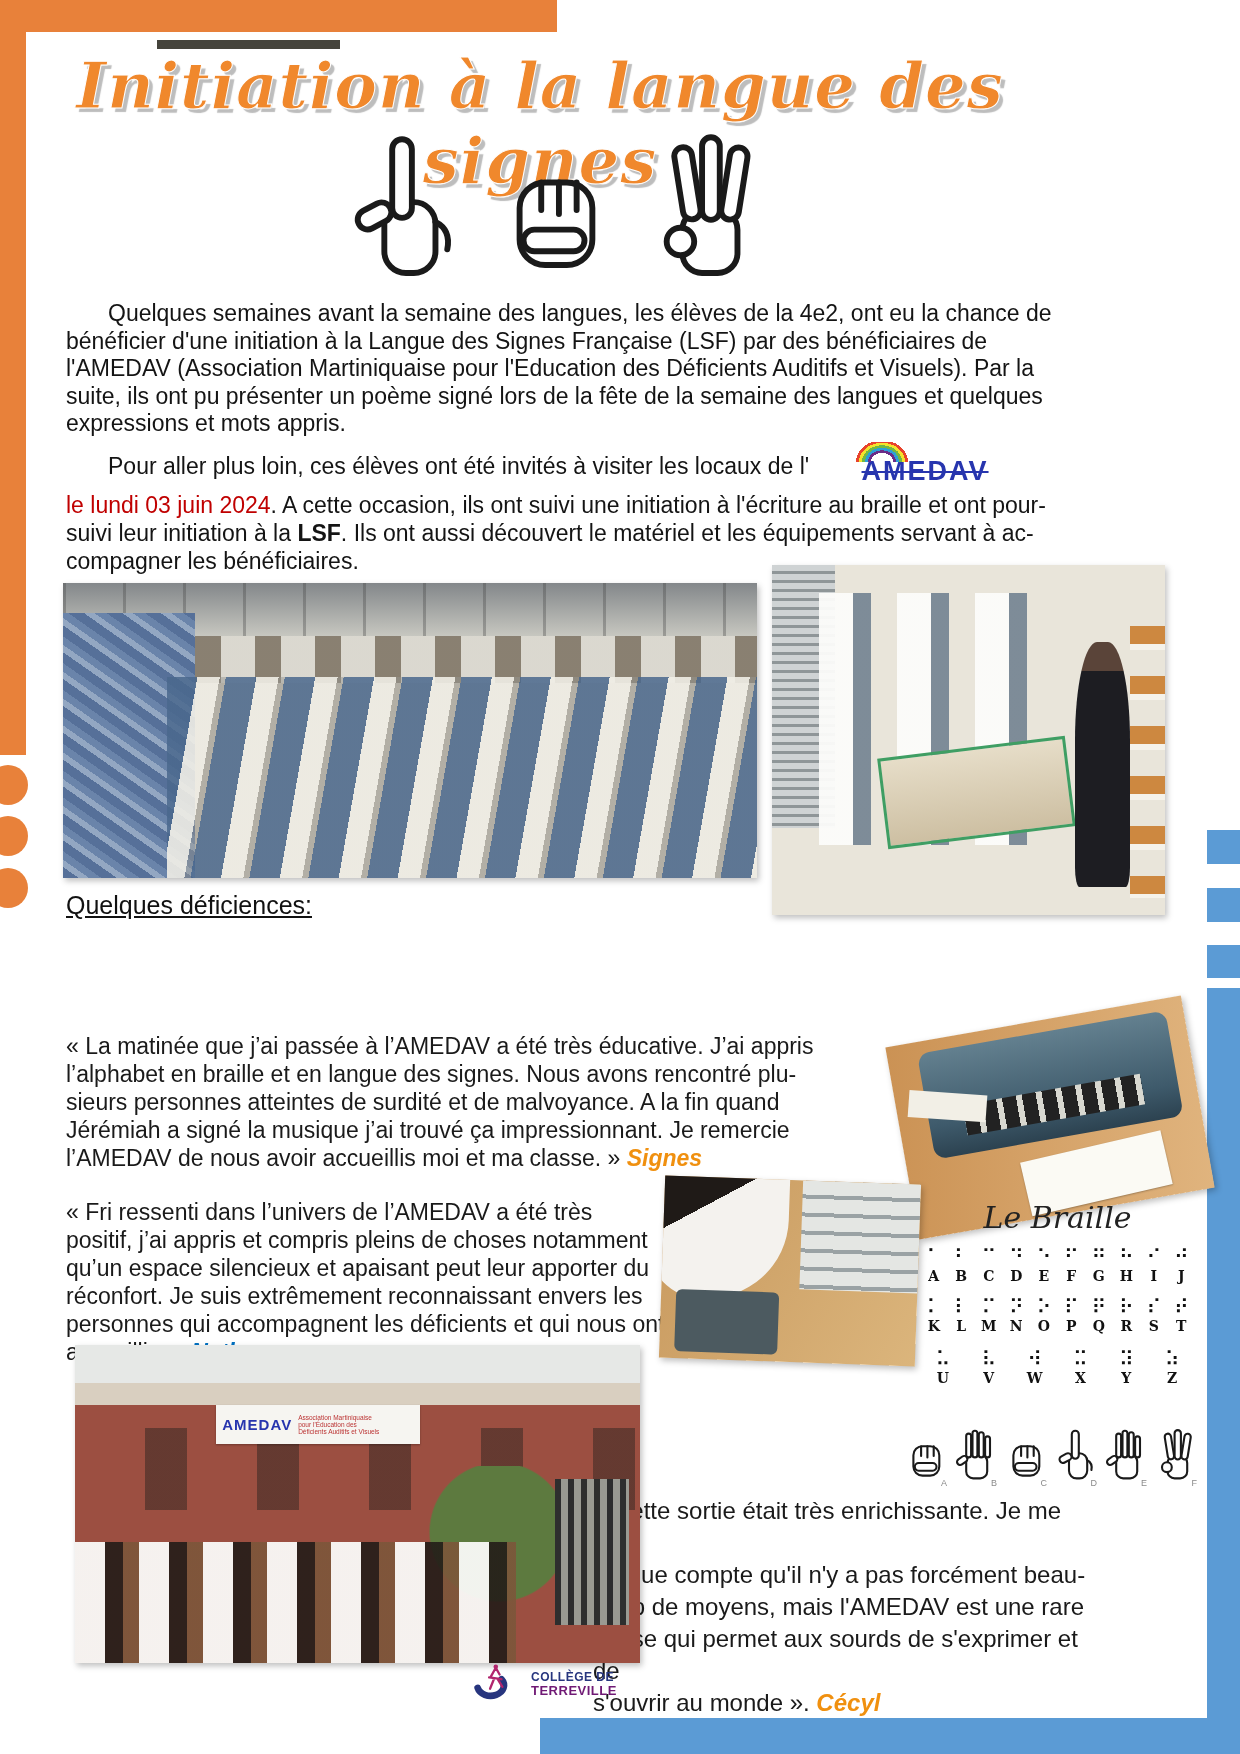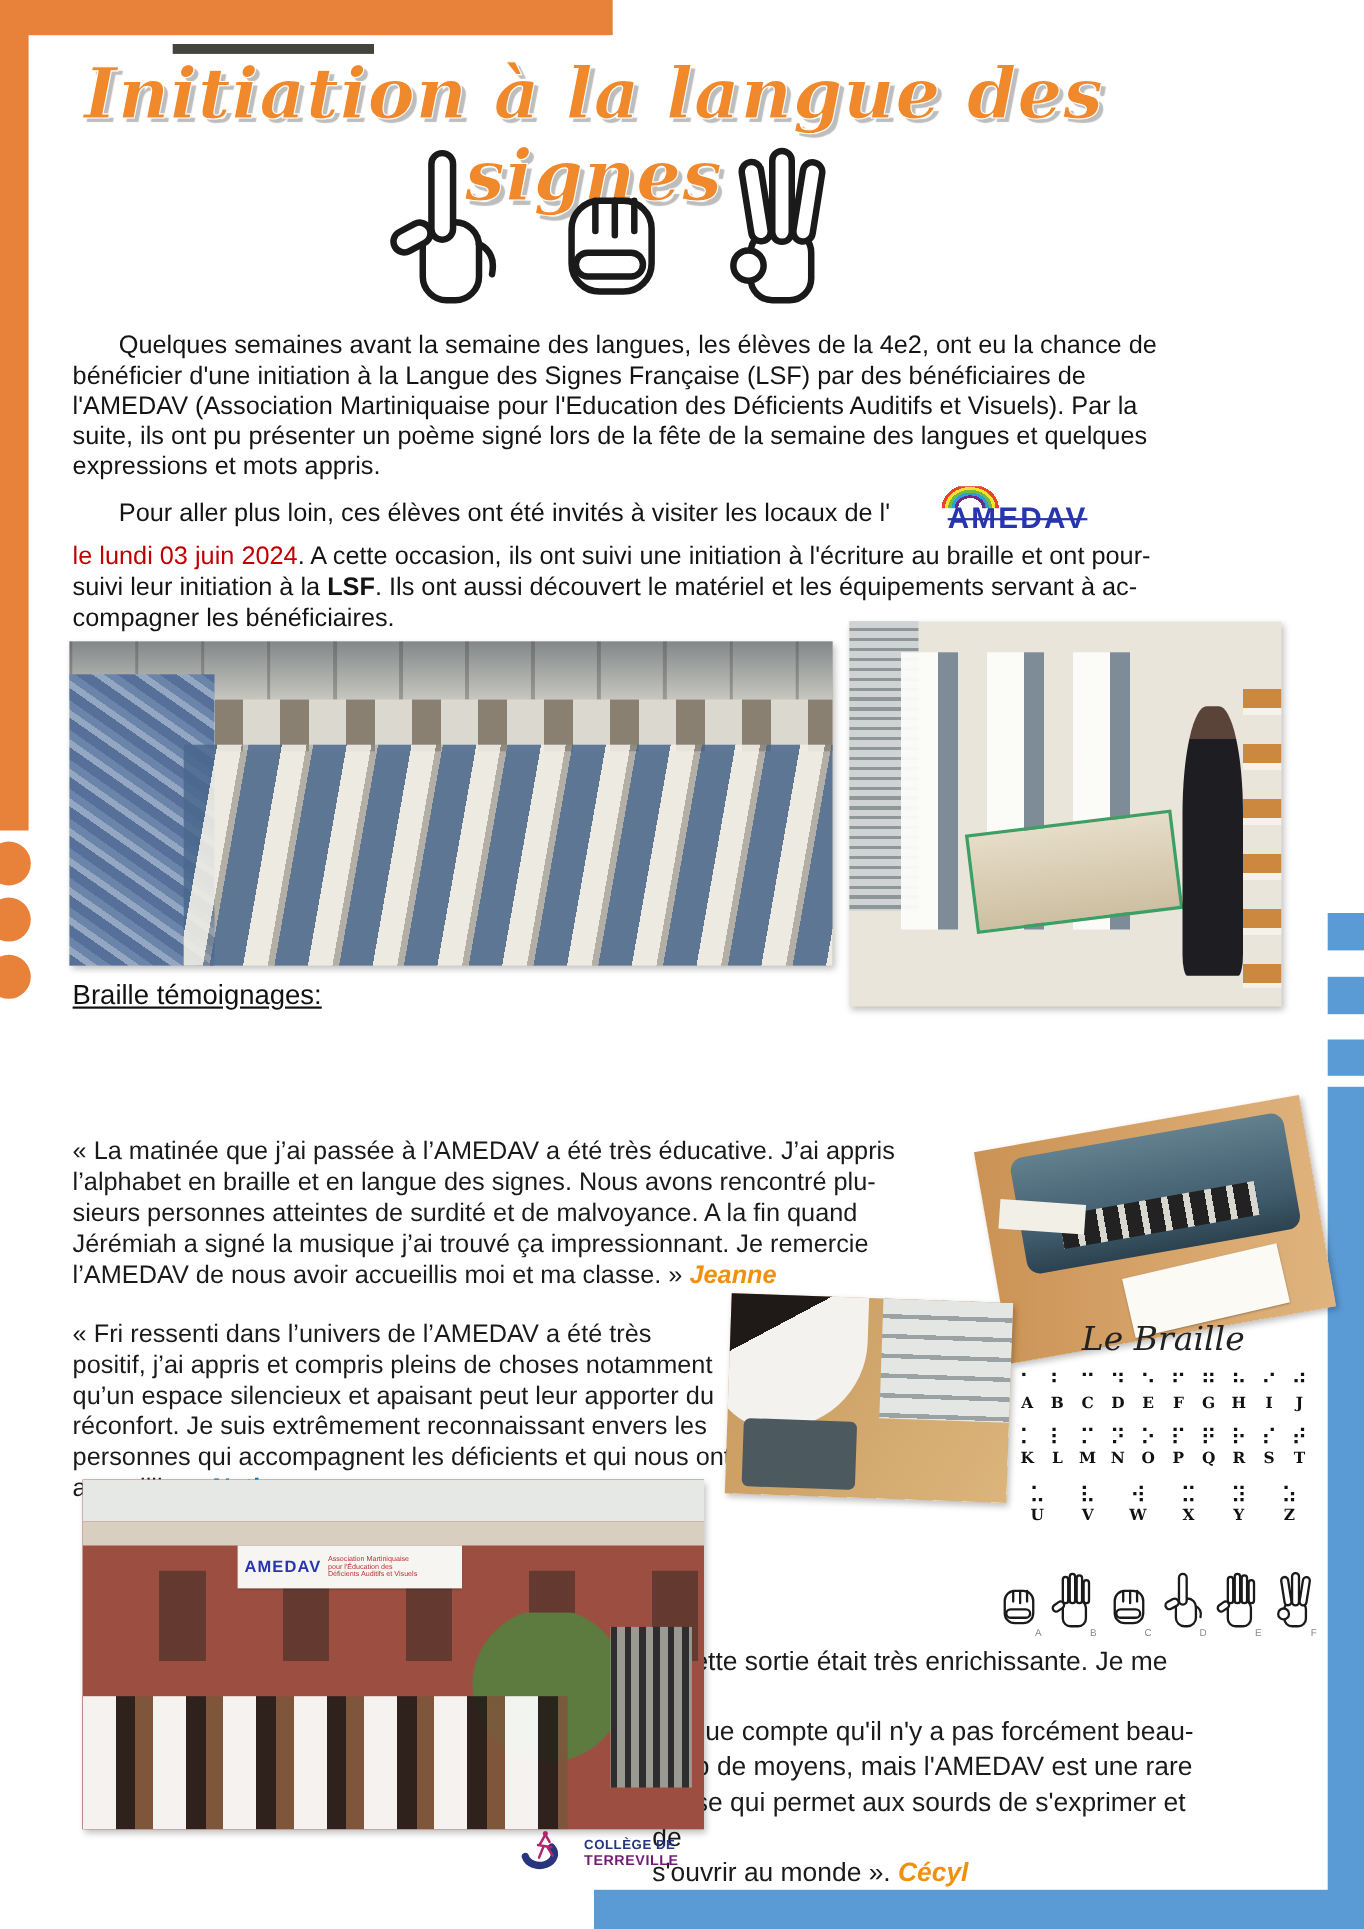--- a/index.html
+++ b/index.html
@@ -223,28 +223,28 @@
     <div class="pc-chairs"></div>
   </div>
   <div class="photo photo-signing">
     <div class="ps-blinds"></div>
     <div class="ps-people"></div>
     <div class="ps-table"></div>
     <div class="ps-woman"></div>
     <div class="ps-pics"></div>
   </div>
 
-  <div class="abs heading-temoignages">Braille témoignages:</div>
+  <div class="abs heading-temoignages">Quelques déficiences:</div>
 
 
   <p class="quote q2"><span>« La matinée que j’ai passée à l’AMEDAV a été très éducative. J’ai appris
 l’alphabet en braille et en langue des signes. Nous avons rencontré plu-
 sieurs personnes atteintes de surdité et de malvoyance. A la fin quand
 Jérémiah a signé la musique j’ai trouvé ça impressionnant. Je remercie
-l’AMEDAV de nous avoir accueillis moi et ma classe. » </span><span class="author author-orange">Jeanne</span></p>
+l’AMEDAV de nous avoir accueillis moi et ma classe. » </span><span class="author author-orange">Signes</span></p>
 
   <p class="quote q3"><span>« Fri ressenti dans l’univers de l’AMEDAV a été très
 positif, j’ai appris et compris pleins de choses notamment
 qu’un espace silencieux et apaisant peut leur apporter du
 réconfort. Je suis extrêmement reconnaissant envers les
 personnes qui accompagnent les déficients et qui nous ont
 accueillis ».  </span><span class="author author-blue">Nathys</span></p>
 
   <p class="quote q4"><span>« Cette sortie était très enrichissante. Je me suis
 rendue compte qu'il n'y a pas forcément beau-

